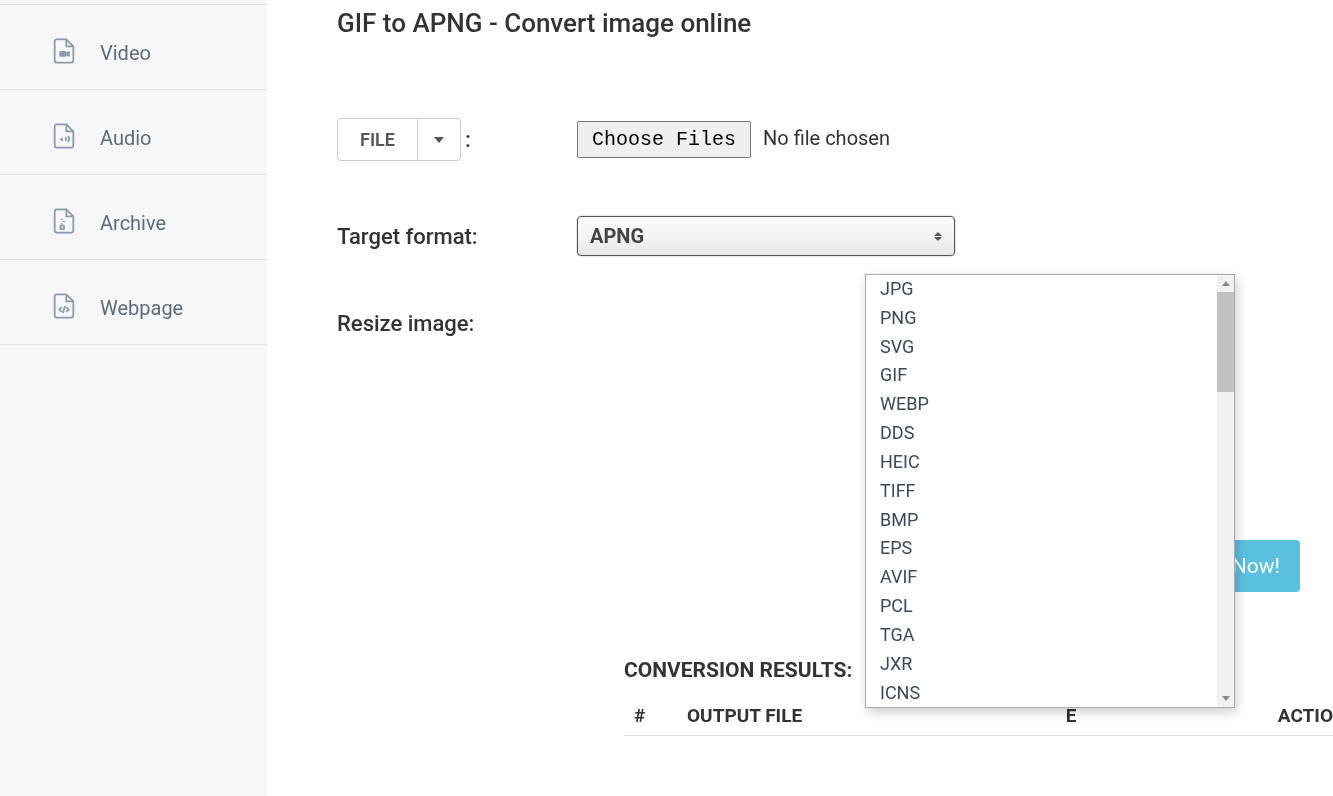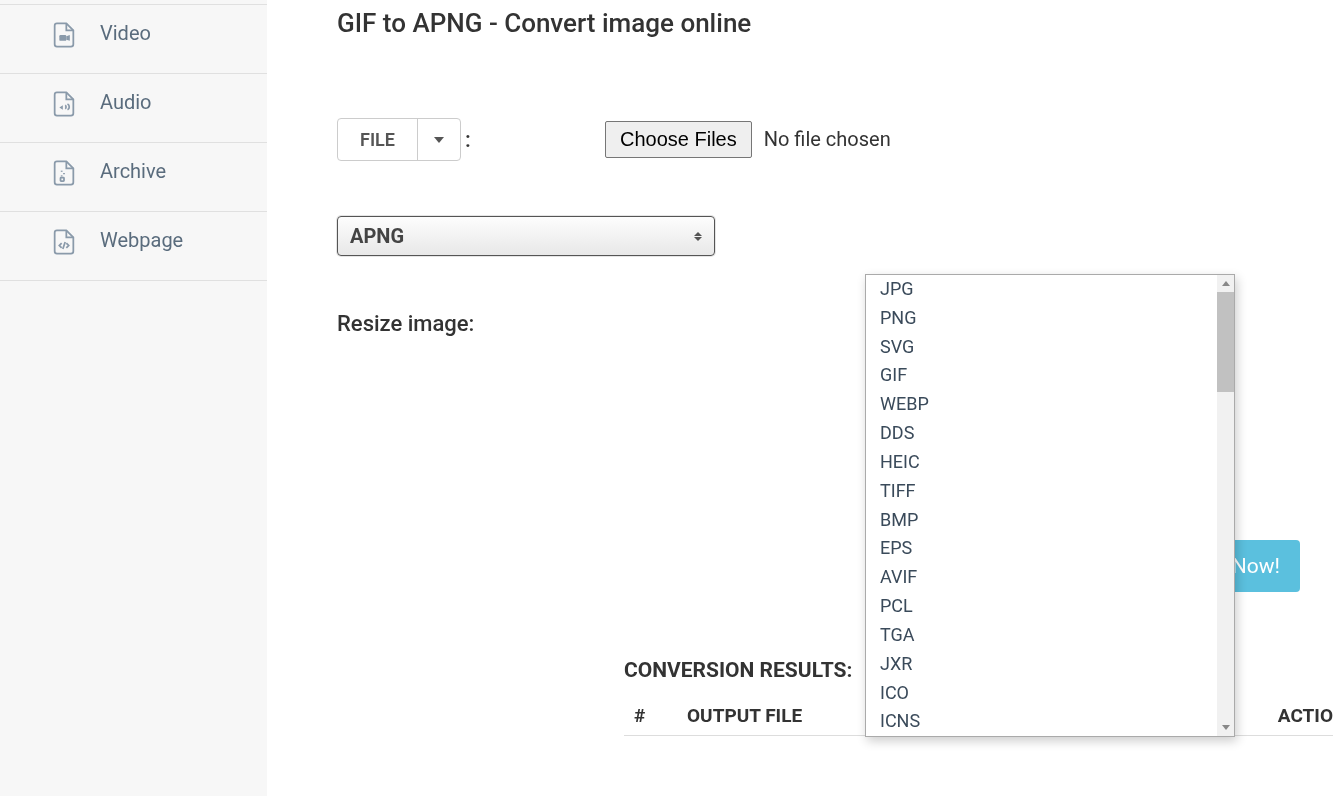--- a/index.html
+++ b/index.html
@@ -14,22 +14,22 @@
       width: 1333px;
       height: 796px;
     }
     .sidebar {
       width: 267px;
       background: #f7f7f7;
       padding-top: 4px;
     }
     .sidebar-item {
       display: flex;
-      align-items: flex-start;
-      padding: 16px 20px 24px 50px;
+      align-items: flex-end;
+      padding: 32px 20px 24px 50px;
       border-bottom: 1px solid #e0e0e0;
       cursor: pointer;
       color: #5a6c7d;
       font-size: 20px;
     }
     .sidebar-item:first-child {
       border-top: 1px solid #e0e0e0;
     }
     .sidebar-item .icon {
       width: 28px;
@@ -94,21 +94,21 @@
       font-size: 22px;
       margin-left: 4px;
     }
     .choose-files-btn {
       padding: 6px 14px;
       font-size: 20px;
       background: #efefef;
       border: 1px solid #767676;
       border-radius: 2px;
       cursor: pointer;
-      font-family: Liberation Sans, sans-serif;
+      font-family: Liberation Mono, monospace;
     }
     .no-file {
       font-size: 20px;
       color: #333;
       margin-left: 8px;
     }
     .select-box {
       width: 378px;
       height: 40px;
       border: 1px solid #555;
@@ -288,38 +288,39 @@
           </svg>
       </span>
       <span>Webpage</span>
     </div>
   </div>
 
   <div class="main">
     <h1 class="page-title">GIF to APNG - Convert image online</h1>
 
     <div class="form-row">
-      <div class="form-label" style="width:268px; display:flex; align-items:center;">
+      <div class="form-label" style="width:240px; display:flex; align-items:center;">
         <div class="file-btn-group">
           <span class="file-btn-text">FILE</span>
           <span class="file-btn-caret">
             <svg width="10" height="6" viewBox="0 0 10 6">
                 <path d="M0 0l5 6 5-6z" fill="#555"></path>
               </svg>
           </span>
         </div>
         <span class="colon">:</span>
       </div>
       <div>
         <button class="choose-files-btn">Choose Files</button>
         <span class="no-file">No file chosen</span>
       </div>
     </div>
 
     <div class="form-row">
+      <div class="form-label">Target format:</div>
       <div class="select-box">
         <span>APNG</span>
         <span class="select-arrows">
           <span class="arr up"></span>
           <span class="arr down"></span>
         </span>
       </div>
     </div>
 
 
@@ -337,21 +338,20 @@
             <div class="dropdown-item">WEBP</div>
             <div class="dropdown-item">DDS</div>
             <div class="dropdown-item">HEIC</div>
             <div class="dropdown-item">TIFF</div>
             <div class="dropdown-item">BMP</div>
             <div class="dropdown-item">EPS</div>
             <div class="dropdown-item">AVIF</div>
             <div class="dropdown-item">PCL</div>
             <div class="dropdown-item">TGA</div>
             <div class="dropdown-item">JXR</div>
-            <div class="dropdown-item">ICO</div>
             <div class="dropdown-item">ICNS</div>
           </div>
         <div class="dd-scrollbar">
           <div class="dd-scroll-btn top">
               <span class="tri"></span>
             </div>
           <div class="dd-thumb"></div>
           <div class="dd-scroll-btn bottom">
               <span class="tri"></span>
             </div>

